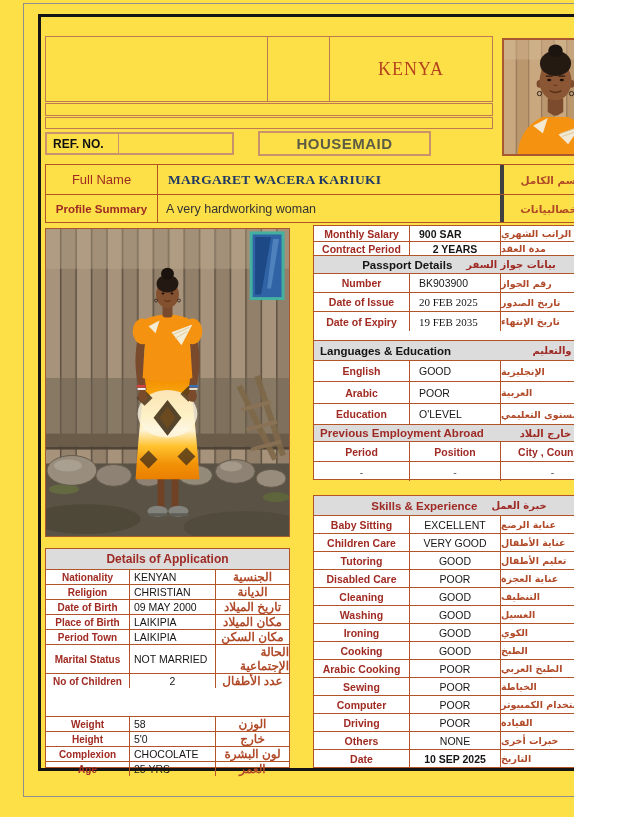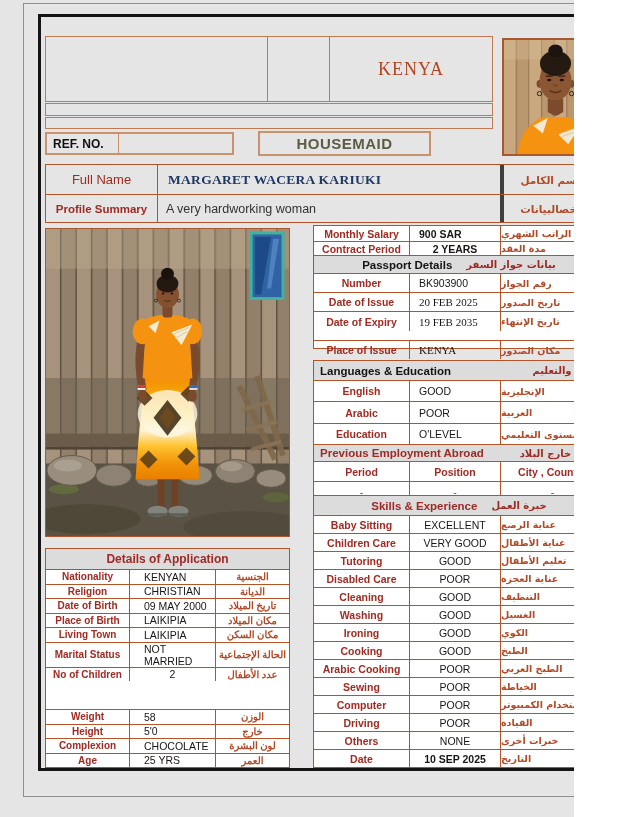--- a/index.html
+++ b/index.html
@@ -1,17 +1,17 @@
 <!DOCTYPE html>
 <html><head>
 <meta charset="utf-8">
 <style>
   *{box-sizing:border-box;margin:0;padding:0}
   html,body{background:#fff}
-  .page{position:relative;width:574px;height:817px;background:#e5e5e5;overflow:hidden;
+  .page{position:relative;width:574px;height:817px;background:#fde047;overflow:hidden;
         font-family:"Liberation Sans","DejaVu Sans",sans-serif;color:#161616}
   .abs{position:absolute}
 
   
   .thin-border{left:23px;top:3px;width:613px;height:794px;border:1px solid #8f8f8f}
   .frame{left:38px;top:14px;width:571px;height:757px;border:3px solid #141414}
 
   
   .hdr-box{left:45px;top:36px;width:448px;height:66px;border:1.5px solid #bf7a54;display:flex}
   .hc1{width:222px;border-right:1.5px solid #bf7a54}
@@ -41,21 +41,21 @@
   .fn2L{font-size:11.5px;font-weight:700}
   .fnV{flex:1;display:flex;align-items:center;padding-left:10px;border-left:1px solid #b25427;border-right:4px solid #404040}
   .name{font-family:"Liberation Serif","DejaVu Serif",serif;font-weight:700;font-size:13.5px;letter-spacing:.3px;color:#1f3864}
   .profile{font-size:12.5px;color:#333}
   .fnA{width:100px;display:flex;align-items:center;justify-content:center;color:#b04a28;font-weight:700;font-size:10.5px;
        font-family:"DejaVu Sans",sans-serif}
 
   
   .rt{left:313px;width:292px;border:1px solid #b25427;display:flex;flex-direction:column;background:#fff}
   #rt0{top:225px;height:124px}
-  #rt1{top:360px;height:140px}
+  #rt1{top:340px;height:140px}
   #rt2{top:495px;height:273px}
   .rrow{display:flex;align-items:stretch}
   .bt{border-top:1px solid #b25427}
   .cL{width:95px;display:flex;align-items:center;justify-content:center;font-weight:700;color:#a02b23;font-size:10.5px;text-align:center}
   .cM{width:92px;border-left:1px solid #b25427;border-right:1px solid #b25427;display:flex;align-items:center;
       padding-left:9px;font-size:10.5px;color:#161616}
   .cM.ctr{justify-content:center;padding-left:0}
   .cM.serif{font-family:"Liberation Serif","DejaVu Serif",serif;font-size:11px}
   .cM.b{font-weight:700}
   .cR{flex:1;display:flex;align-items:center;justify-content:flex-end;padding-right:6px;
@@ -71,24 +71,24 @@
        font-weight:700;color:#9e2a25;font-size:10.5px}
   .cH2{flex:1;display:flex;align-items:center;justify-content:center;font-weight:700;color:#9e2a25;font-size:10.5px}
   .dsh{color:#555;font-weight:400}
 
   
   .det-table{left:45px;top:548px;width:245px;height:220px;border:1px solid #b25427;display:flex;flex-direction:column;background:#fff}
   .det-title-row{flex:0 0 20px;background:#dcdcdc;display:flex;align-items:center;justify-content:center}
   .det-title{font-weight:700;font-size:12px;color:#9e2a25}
   .dL{width:83px;display:flex;align-items:center;justify-content:center;font-weight:700;color:#a02b23;font-size:10px;text-align:center}
   .dM{width:87px;border-left:1px solid #b25427;border-right:1px solid #b25427;display:flex;align-items:center;
-      padding-left:14px;font-size:10.5px;color:#161616}
+      padding-left:4px;font-size:10.5px;color:#161616}
   .dM.ctr{justify-content:center;padding-left:0}
-  .dR{flex:1;display:flex;align-items:center;justify-content:center;font-size:10px;font-weight:700;color:#b04a28;
-      font-family:Liberation Serif, serif}
+  .dR{flex:1;display:flex;align-items:center;justify-content:center;font-size:12px;font-weight:700;color:#b04a28;
+      font-family:Liberation Sans, sans-serif}
 </style>
 </head>
 <body>
 
 <div class="page">
   <div class="abs thin-border"></div>
   <div class="abs frame"></div>
 
   <div class="abs hdr-box">
     <div class="hc1"></div>
@@ -276,21 +276,21 @@
         <div class="dL">Date of Birth</div>
         <div class="dM">09 MAY 2000</div>
         <div class="dR" dir="rtl">تاريخ الميلاد</div>
       </div>
       <div class="rrow bt" style="flex: 1 1 0px;">
         <div class="dL">Place of Birth</div>
         <div class="dM">LAIKIPIA</div>
         <div class="dR" dir="rtl">مكان الميلاد</div>
       </div>
       <div class="rrow bt" style="flex: 1 1 0px;">
-        <div class="dL">Living Town</div>
+        <div class="dL">Period Town</div>
         <div class="dM">LAIKIPIA</div>
         <div class="dR" dir="rtl">مكان السكن</div>
       </div>
       <div class="rrow bt" style="flex: 1 1 0px;">
         <div class="dL">Marital Status</div>
         <div class="dM">NOT MARRIED</div>
         <div class="dR" dir="rtl">الحالة الإجتماعية</div>
       </div>
       <div class="rrow bt" style="flex: 1 1 0px;">
         <div class="dL">No of Children</div>

